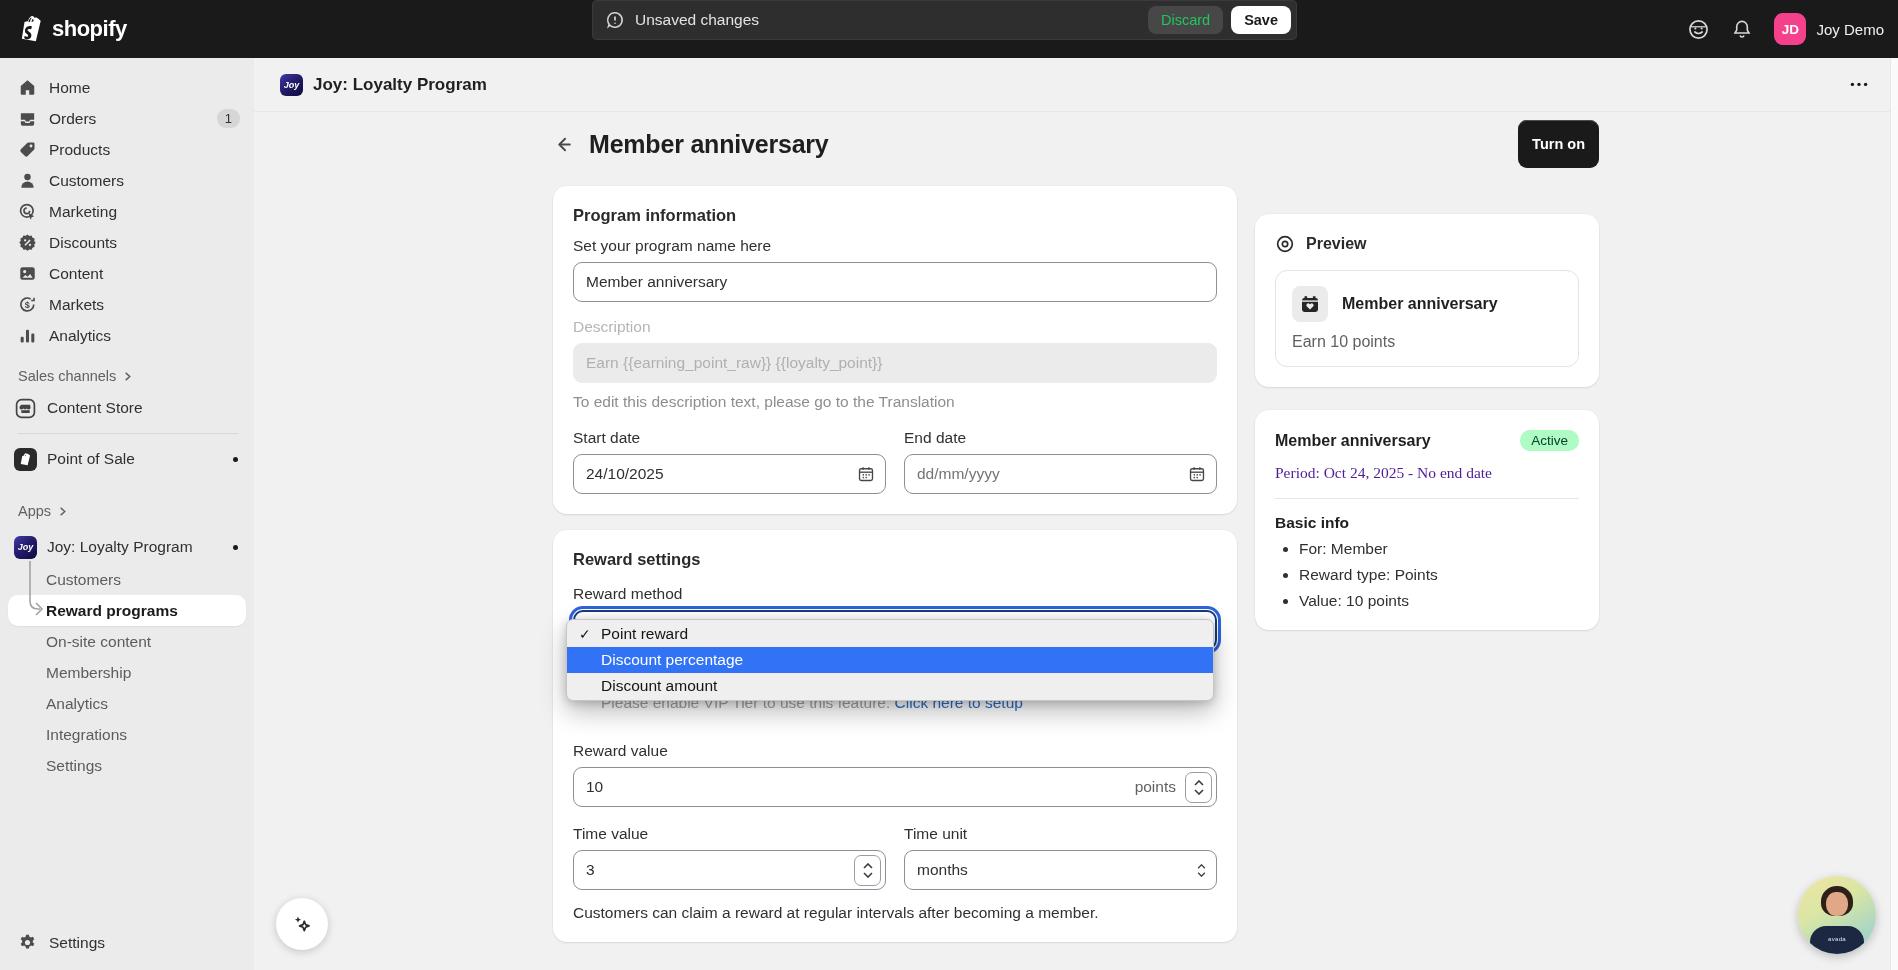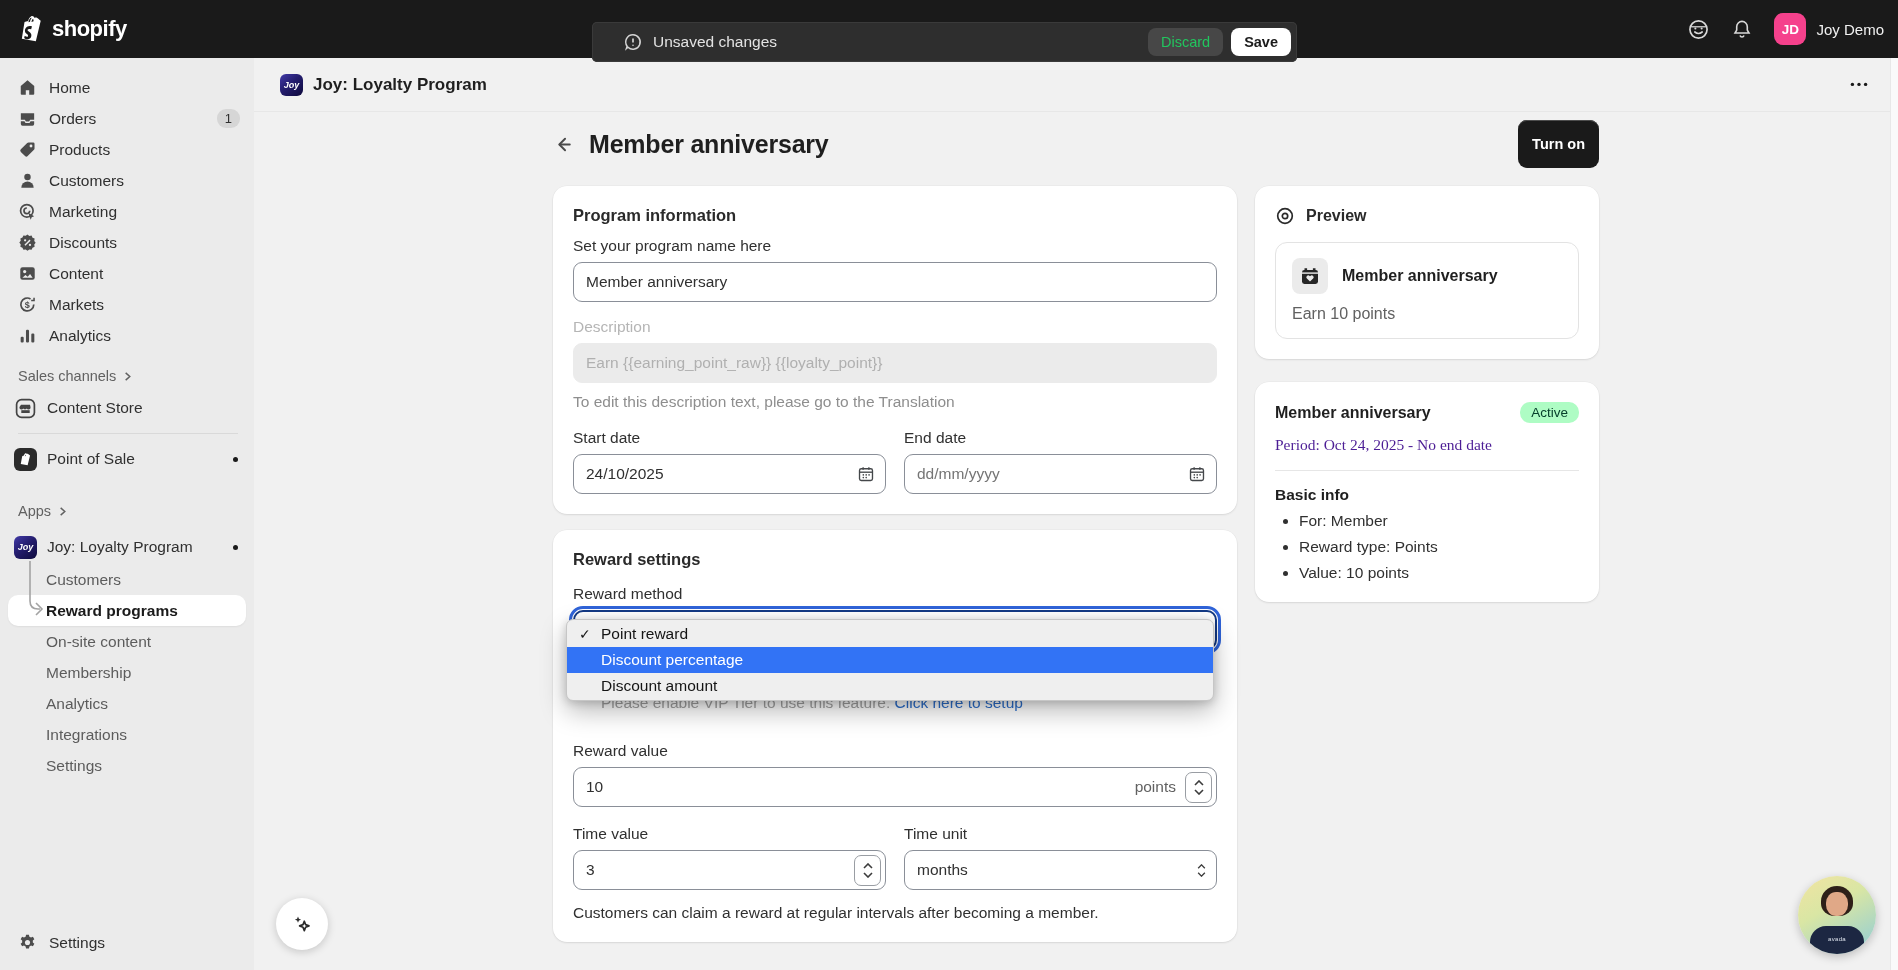--- a/index.html
+++ b/index.html
@@ -8,22 +8,22 @@
     position:relative; width:1898px; height:970px; overflow:hidden;
     background:#f1f1f1; font-family:"Liberation Sans", sans-serif; color:#303030;
     -webkit-font-smoothing:antialiased;
   }
   svg { display:block; }
 
   
   .topbar { position:absolute; left:0; top:0; right:0; height:58px; background:#1a1a1a; z-index:40; }
   .brand { position:absolute; left:18px; top:0; height:58px; display:flex; align-items:center; gap:7px; }
   .brand-name { color:#fff; font-size:22px; font-weight:700; letter-spacing:-0.5px; }
-  .savebar { position:absolute; left:592px; top:22px; width:705px; height:40px; background:#2e2e2e;
-    border-radius:5px; display:flex; align-items:center; padding:0 6px 0 31px; box-shadow:inset 0 0 0 1px #3a3a3a; }
+  .savebar { position:absolute; left:592px; top:0; width:705px; height:40px; background:#2e2e2e;
+    border-radius:5px; display:flex; align-items:center; padding:0 6px 0 13px; box-shadow:inset 0 0 0 1px #3a3a3a; }
   .savebar-text { color:#e3e3e3; font-size:15.5px; margin-left:10px; }
   .savebar-spacer { flex:1; }
   .btn-discard { height:28px; padding:0 13px; border-radius:8px; background:#474747; color:#22c55e;
     font-size:14.5px; display:flex; align-items:center; cursor:pointer; }
   .btn-save { height:28px; padding:0 13px; border-radius:8px; background:#ffffff; color:#1a1a1a;
     font-size:14.5px; font-weight:700; display:flex; align-items:center; margin-left:8px; cursor:pointer; }
   .top-right { position:absolute; right:14px; top:0; height:58px; display:flex; align-items:center; gap:21px; }
   .top-ico { color:#d9d9d9; }
   .account { display:flex; align-items:center; gap:10px; }
   .avatar { width:32px; height:32px; border-radius:9px; background:#f5418c; color:#fff; font-size:13.5px;
@@ -63,21 +63,21 @@
   .page-inner { width:1046px; margin:0 auto; }
   .page-head { display:flex; align-items:center; margin-top:14px; height:36px; }
   .back-btn { color:#4a4a4a; cursor:pointer; display:flex; align-items:center; }
   .page-title { font-size:25px; font-weight:700; margin-left:15px; color:#1f1f1f; letter-spacing:-0.2px; }
   .btn-turnon { margin-left:auto; background:#1a1a1a; color:#fff; border-radius:9px; height:48px;
     padding:0 14px; font-size:14.5px; font-weight:600; display:flex; align-items:center; cursor:pointer;
     box-shadow:inset 0 1px 0 #4d4d4d; }
 
   .columns { display:flex; gap:18px; margin-top:24px; align-items:flex-start; }
   .col-main { width:684px; }
-  .col-side { width:344px; }
+  .col-side { width:344px;margin-top:28px; }
   .card { background:#fff; border-radius:14px; padding:20px;
     box-shadow:0 1px 2px rgba(26,26,26,.10), 0 0 0 0.5px rgba(0,0,0,.04); }
   .card + .card { margin-top:16px; }
   .card-title { font-size:16.5px; font-weight:700; color:#2a2a2a; }
 
   .field-label { font-size:15.5px; color:#303030; margin-top:16px; margin-bottom:7px; }
   .field-label.dim { color:#b5b5b5; }
   .tinput { width:100%; height:40px; border:1px solid #8a8f98; border-radius:9px; padding:0 12px;
     font-size:15.5px; font-family:"Liberation Sans",sans-serif; color:#303030; background:#fff; outline:none; }
   .input-wrap { position:relative; }

